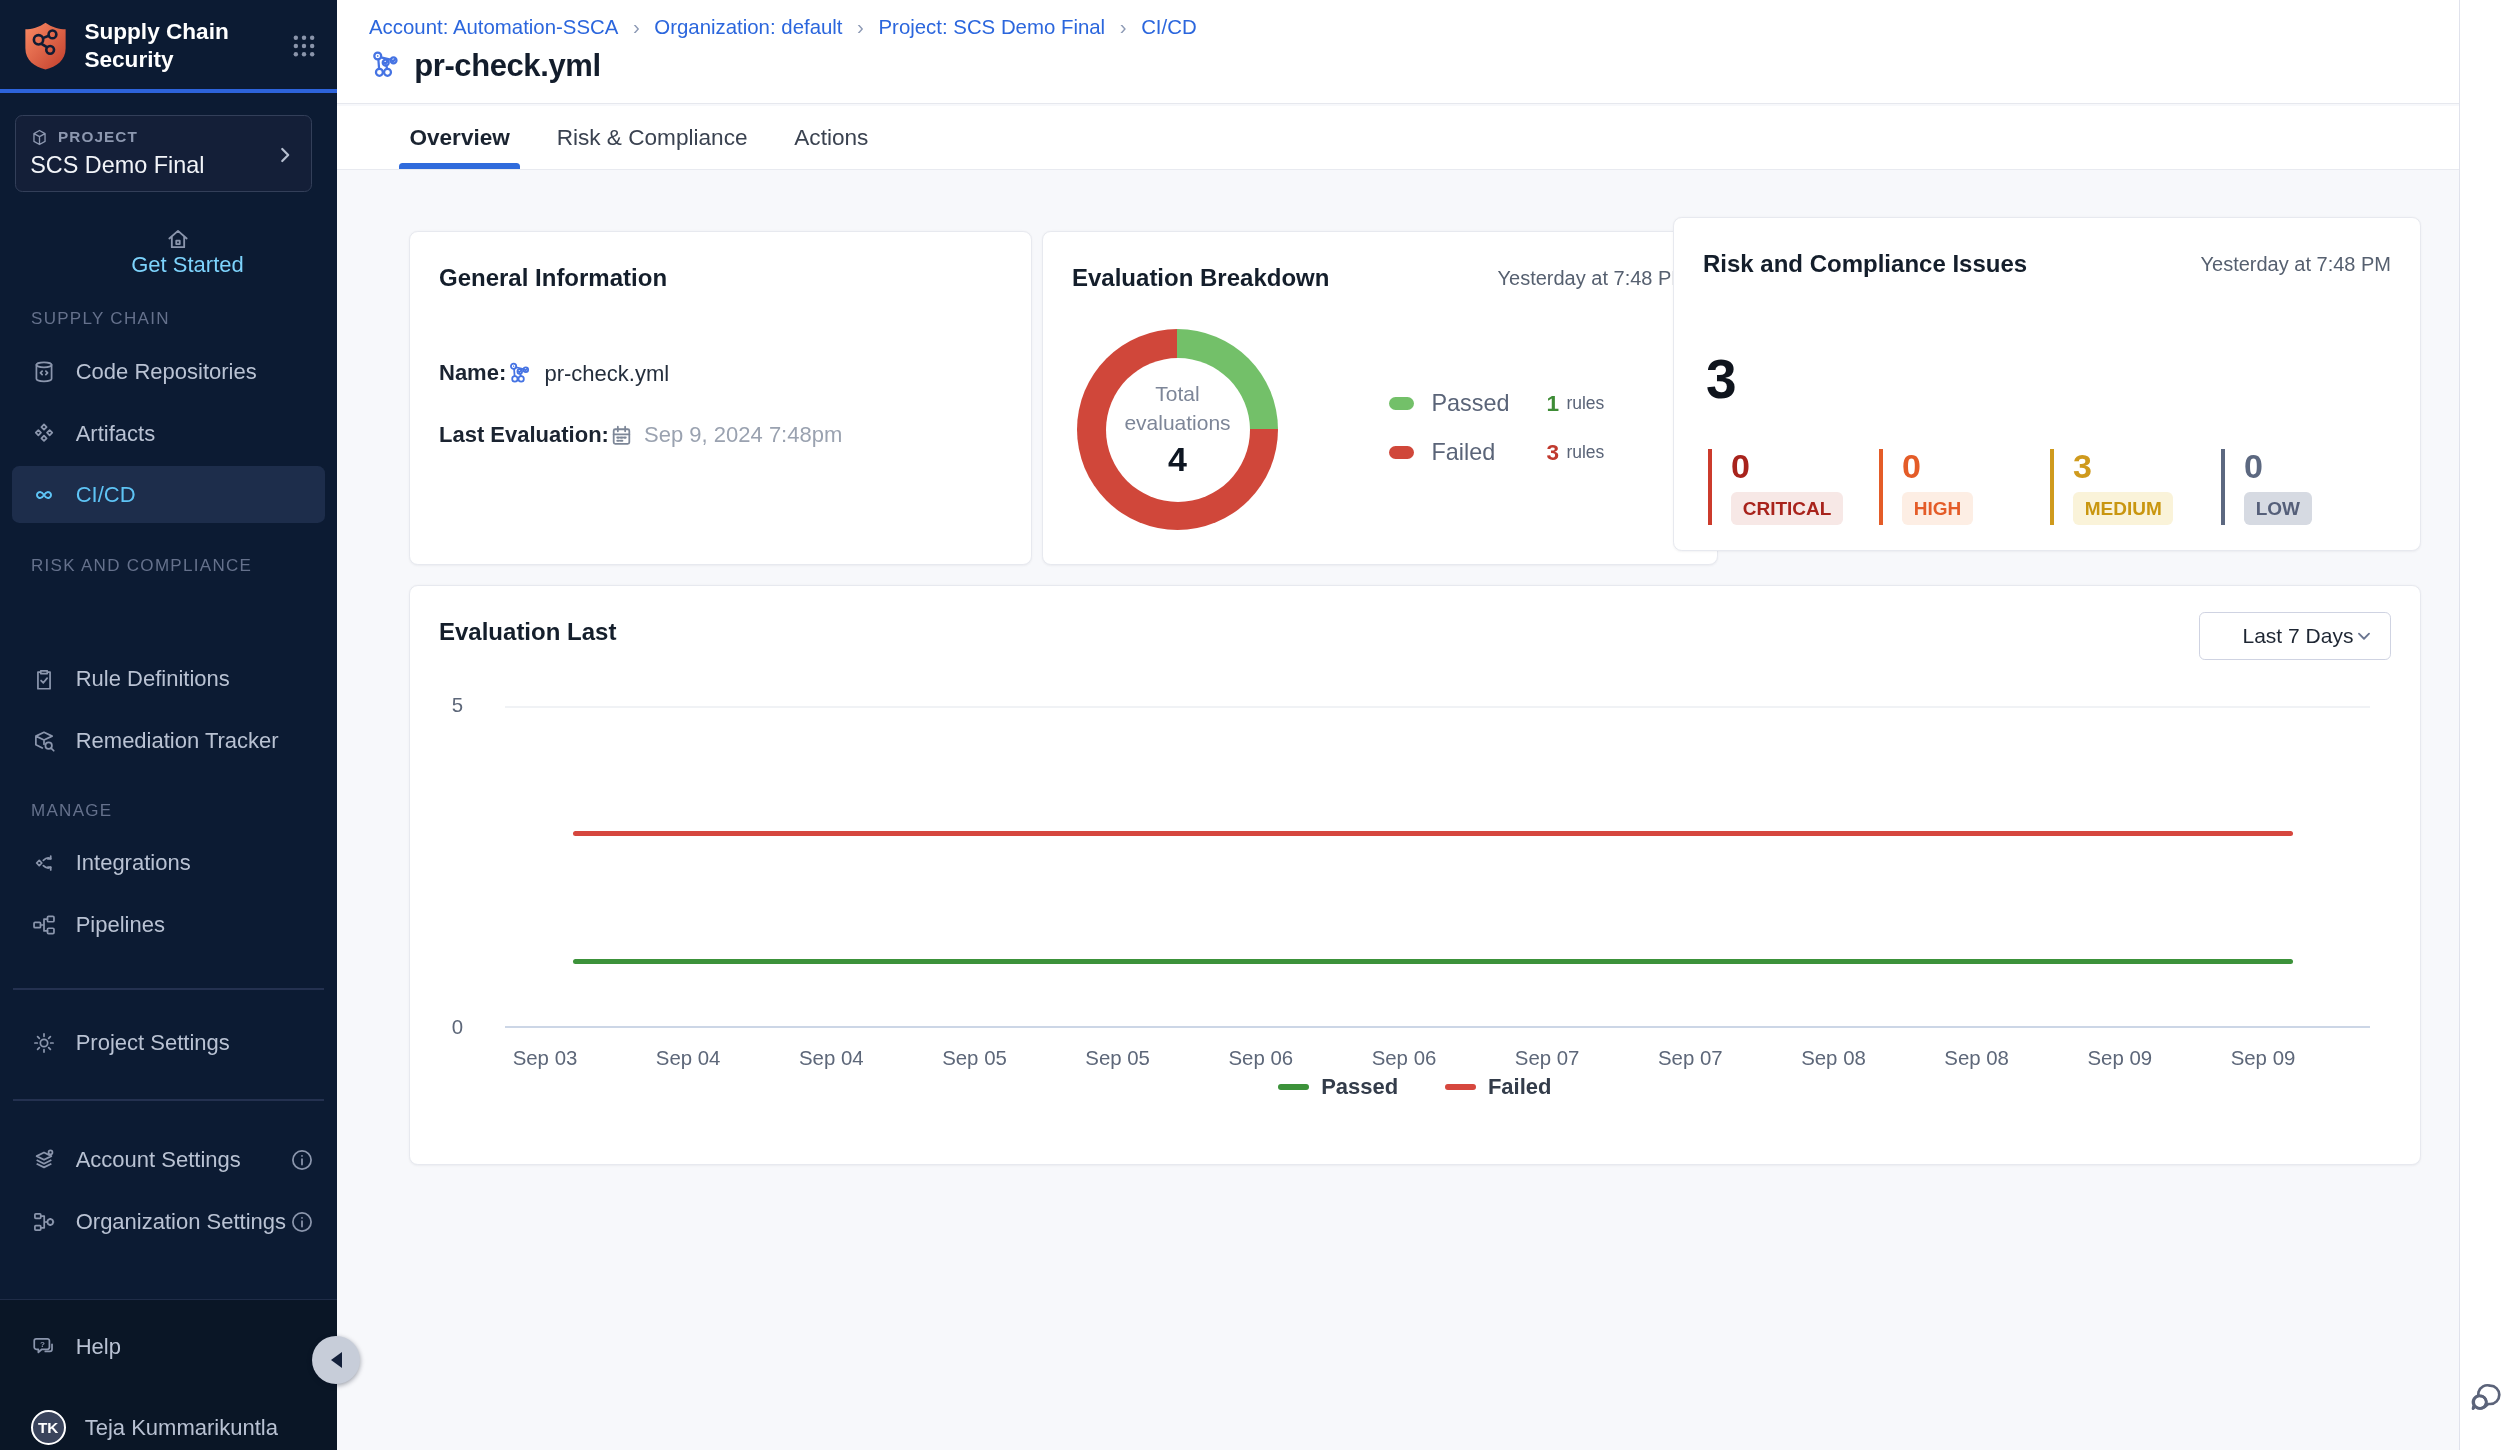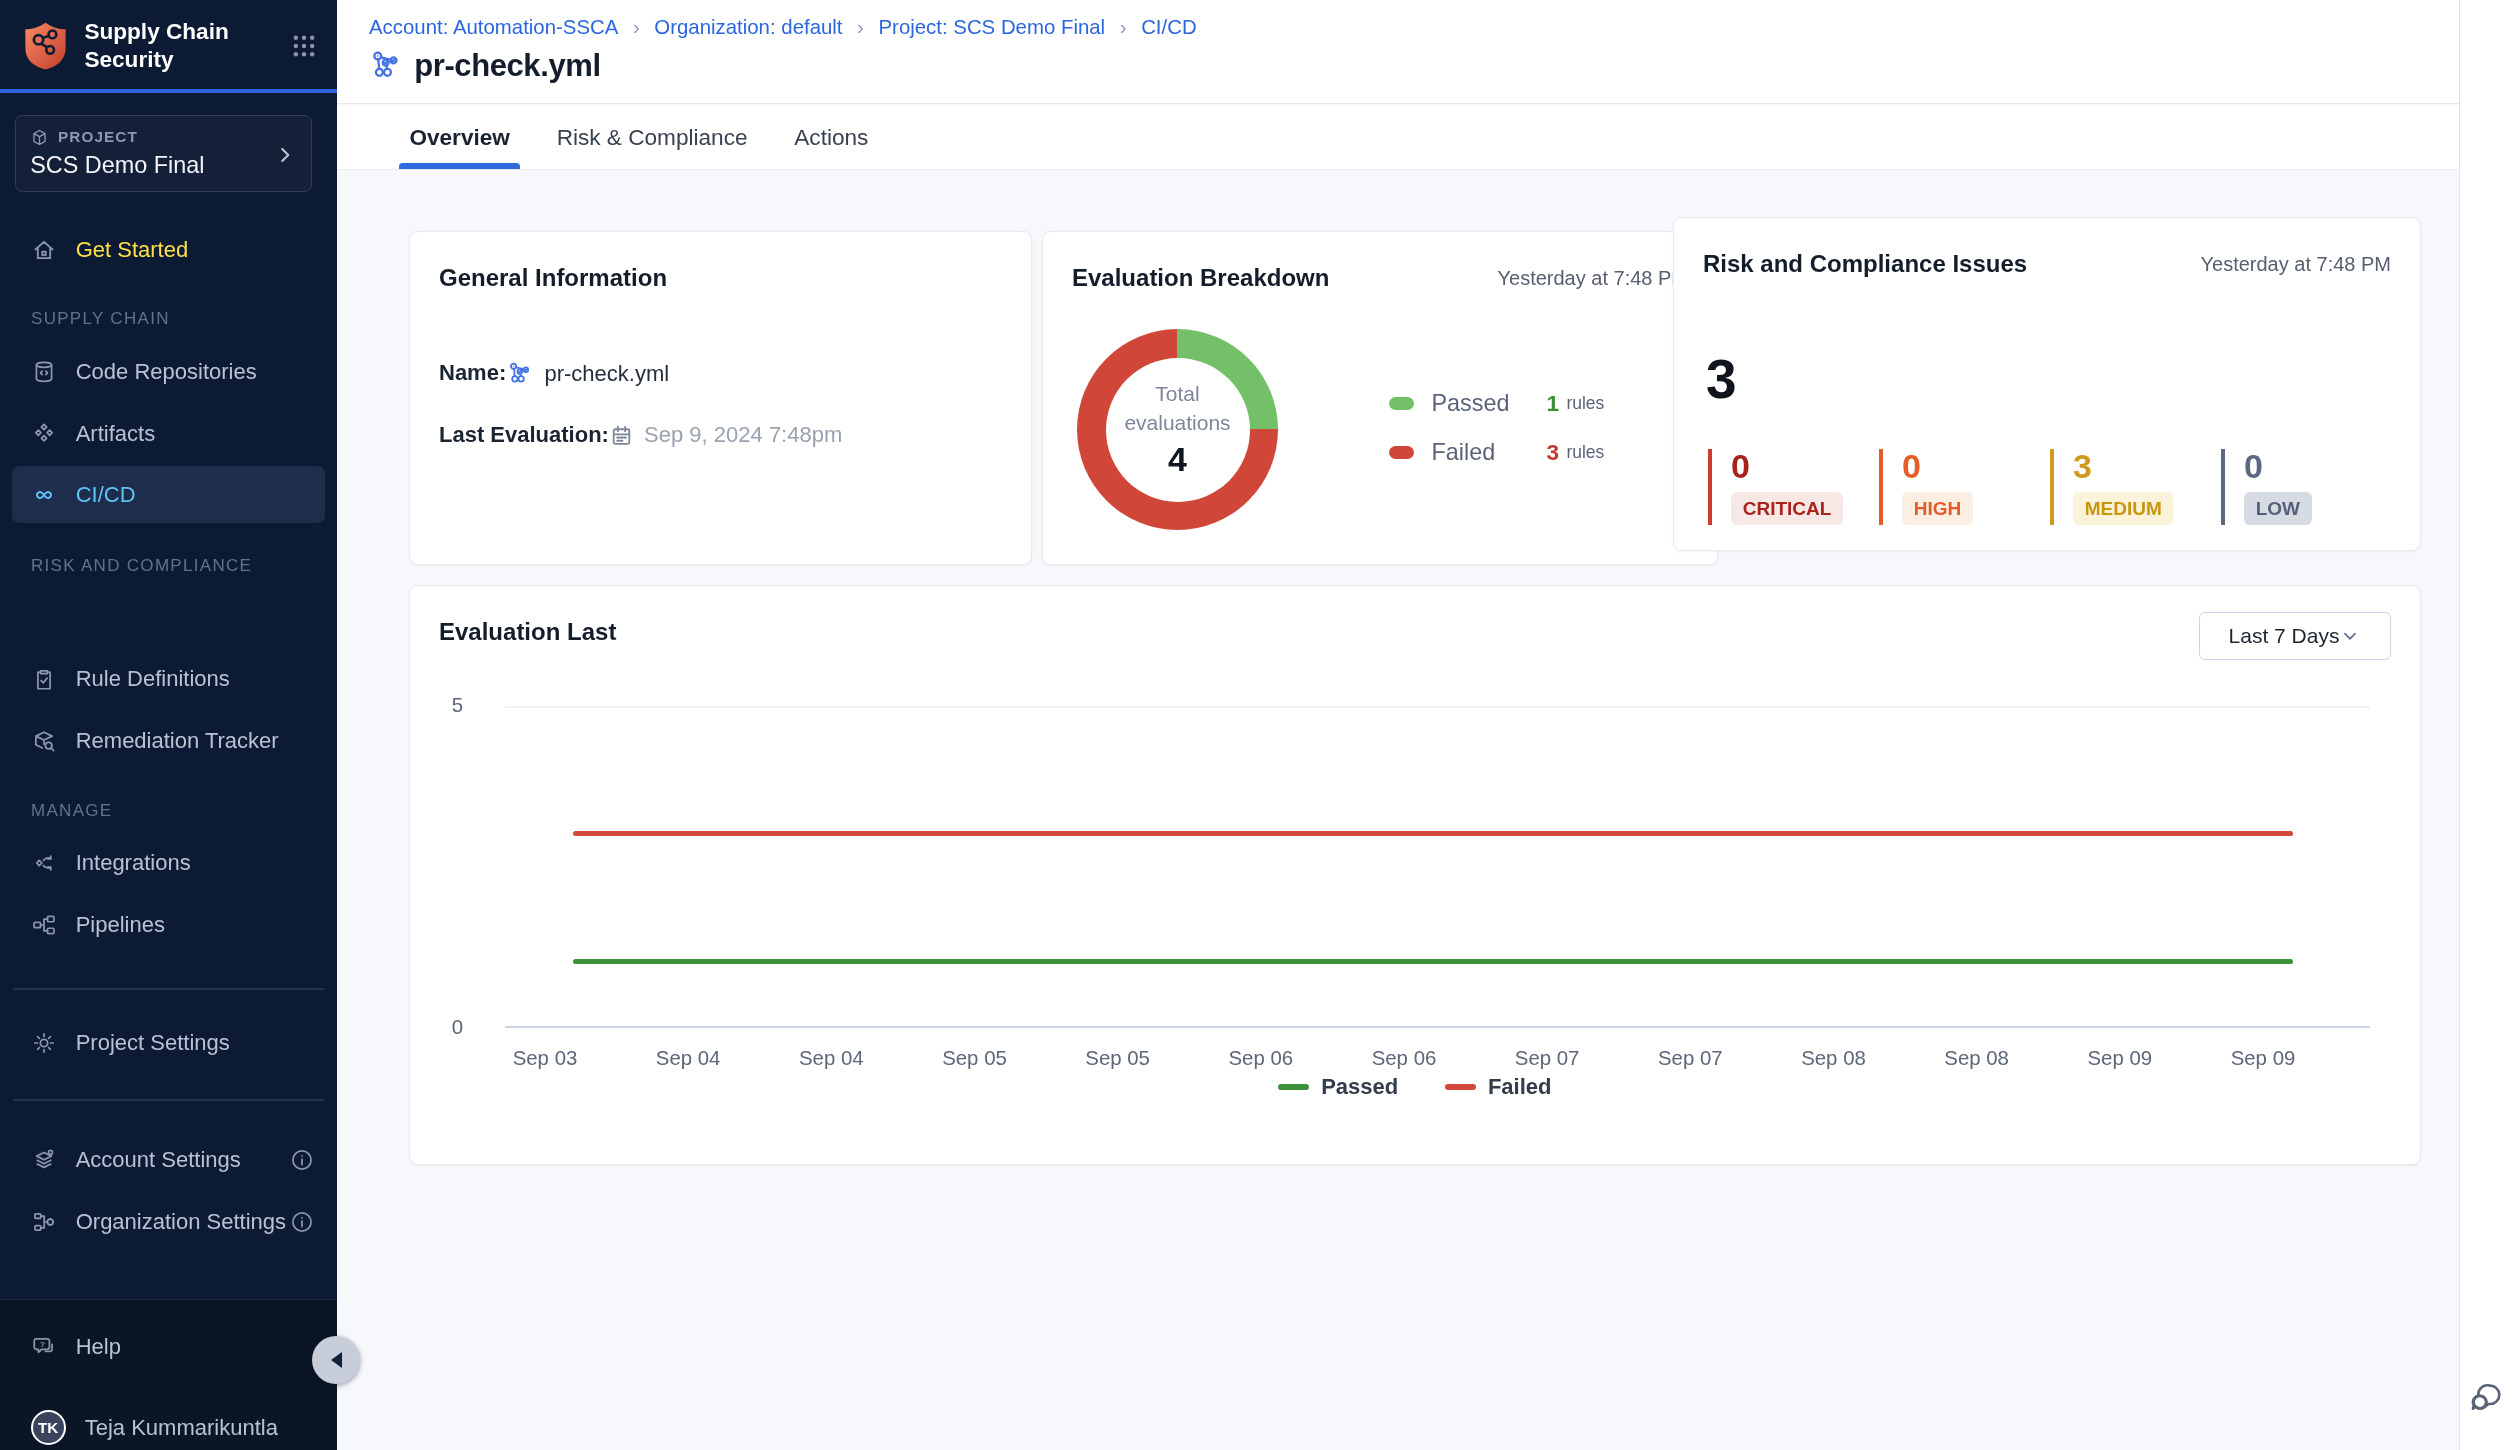--- a/index.html
+++ b/index.html
@@ -16,21 +16,21 @@
 
   .project-card { position:absolute; top:115px; left:14.6px; right:25px; height:77px; background:#141f38; border:1.5px solid #333f59; border-radius:7.3px; padding:11.7px 14.6px; cursor:pointer; }
   .project-label { display:flex; align-items:center; gap:8.8px; color:#8d98b0; font-size:15.3px; font-weight:700; letter-spacing:1.1px; }
   .project-name { font-size:23.4px; color:#f2f4f8; margin-top:5.8px; }
   .project-chevron { position:absolute; right:14.6px; top:28px; color:#b6bfd0; }
 
   .section-label { position:absolute; left:31px; font-size:17px; letter-spacing:1.3px; color:#65718c; }
   .nav-item { position:absolute; left:11.7px; right:11.7px; height:47px; display:flex; align-items:center; padding-left:19px; border-radius:7.3px; color:#b9c2d3; font-size:22px; cursor:pointer; }
   .nav-item svg { width:26px; height:26px; color:#8b96ad; flex:none; }
   .nav-item .lbl { margin-left:19px; white-space:nowrap; }
-  .nav-item.bright { color:#fde047; }
+  .nav-item.bright { color:#7dd3fc;flex-direction:column; }
   .nav-item.active { background:#1d2d4b; color:#5ec4f5; height:57px; }
   .nav-item.active svg { color:#5ec4f5; }
   .nav-item .info { margin-left:auto; margin-right:10.2px; color:#7d88a0; }
   .side-divider { position:absolute; left:13px; right:13px; height:1.5px; background:#243150; }
 
   .side-footer { position:absolute; left:0; right:0; top:1299px; bottom:0; background:#0a1626; border-top:1.5px solid #1f2c47; }
   .avatar { width:35px; height:35px; border-radius:50%; background:#3a445c; border:2.2px solid #ffffff; color:#ffffff; font-size:15.3px; font-weight:700; display:flex; align-items:center; justify-content:center; flex:none; }
 
   .collapse-handle { position:absolute; left:312px; top:1336px; width:48px; height:48px; border-radius:50%; background:#c7cdd9; box-shadow:0 1.5px 5.8px rgba(8,16,35,.4); display:flex; align-items:center; justify-content:center; z-index:6; cursor:pointer; }
   .collapse-tri { width:0; height:0; border-top:8px solid transparent; border-bottom:8px solid transparent; border-right:11px solid #13203a; }
@@ -92,21 +92,21 @@
   .sev-row { position:absolute; left:34px; top:231px; display:flex; }
   .sev-tile { width:171px; border-left:4.4px solid #000; padding-left:19px; }
   .sev-value { font-size:34px; font-weight:700; line-height:1; }
   .sev-badge { display:inline-block; margin-top:8.8px; font-size:19px; font-weight:700; padding:5.8px 11.7px; border-radius:5.8px; white-space:nowrap; }
   .sev-critical { border-color:#cc3b2c; } .sev-critical .sev-value { color:#a8231c; } .sev-critical .sev-badge { background:#f7e8e6; color:#a8231c; }
   .sev-high     { border-color:#e45c28; } .sev-high .sev-value     { color:#e45c28; } .sev-high .sev-badge     { background:#fdeee4; color:#e45c28; }
   .sev-medium   { border-color:#cf9a1d; } .sev-medium .sev-value   { color:#cf9a1d; } .sev-medium .sev-badge   { background:#faf3d9; color:#c9960f; }
   .sev-low      { border-color:#5c6880; } .sev-low .sev-value      { color:#5c6880; } .sev-low .sev-badge      { background:#d6dae2; color:#555f79; }
 
   
-  .range-select { position:absolute; top:25.5px; right:29px; width:192px; height:48px; background:#fff; border:1.5px solid #cfd3e2; border-radius:5.8px; display:flex; align-items:center; justify-content:center; padding:0 14.6px; font-size:21px; color:#1e2633; cursor:pointer; }
+  .range-select { position:absolute; top:25.5px; right:29px; width:192px; height:48px; background:#fff; border:1.5px solid #cfd3e2; border-radius:5.8px; display:flex; align-items:center; justify-content:flex-end; padding:0 14.6px; font-size:21px; color:#1e2633; cursor:pointer; }
   .range-select svg { color:#6a7590; }
   .plot { position:absolute; left:95px; top:120px; width:1865px; height:320px; }
   .grid-top { position:absolute; top:0; left:0; right:0; height:1.5px; background:#f0f2f5; }
   .baseline { position:absolute; bottom:-1.5px; left:0; right:0; height:1.5px; background:#ccd6e6; }
   .series-area { position:absolute; left:68px; width:1720px; top:0; bottom:0; }
   .trend-line { position:absolute; left:0; right:0; height:5.1px; border-radius:2.9px; }
   .ytick { position:absolute; left:0; width:53px; text-align:right; font-size:20.4px; color:#5d6779; }
   .ytick.y5 { top:108px; } .ytick.y0 { top:430px; }
   .xlabels { position:absolute; left:135px; top:461px; width:1718px; height:29px; }
   .xtick { position:absolute; transform:translateX(-50%); font-size:20.4px; color:#5d6779; white-space:nowrap; }

